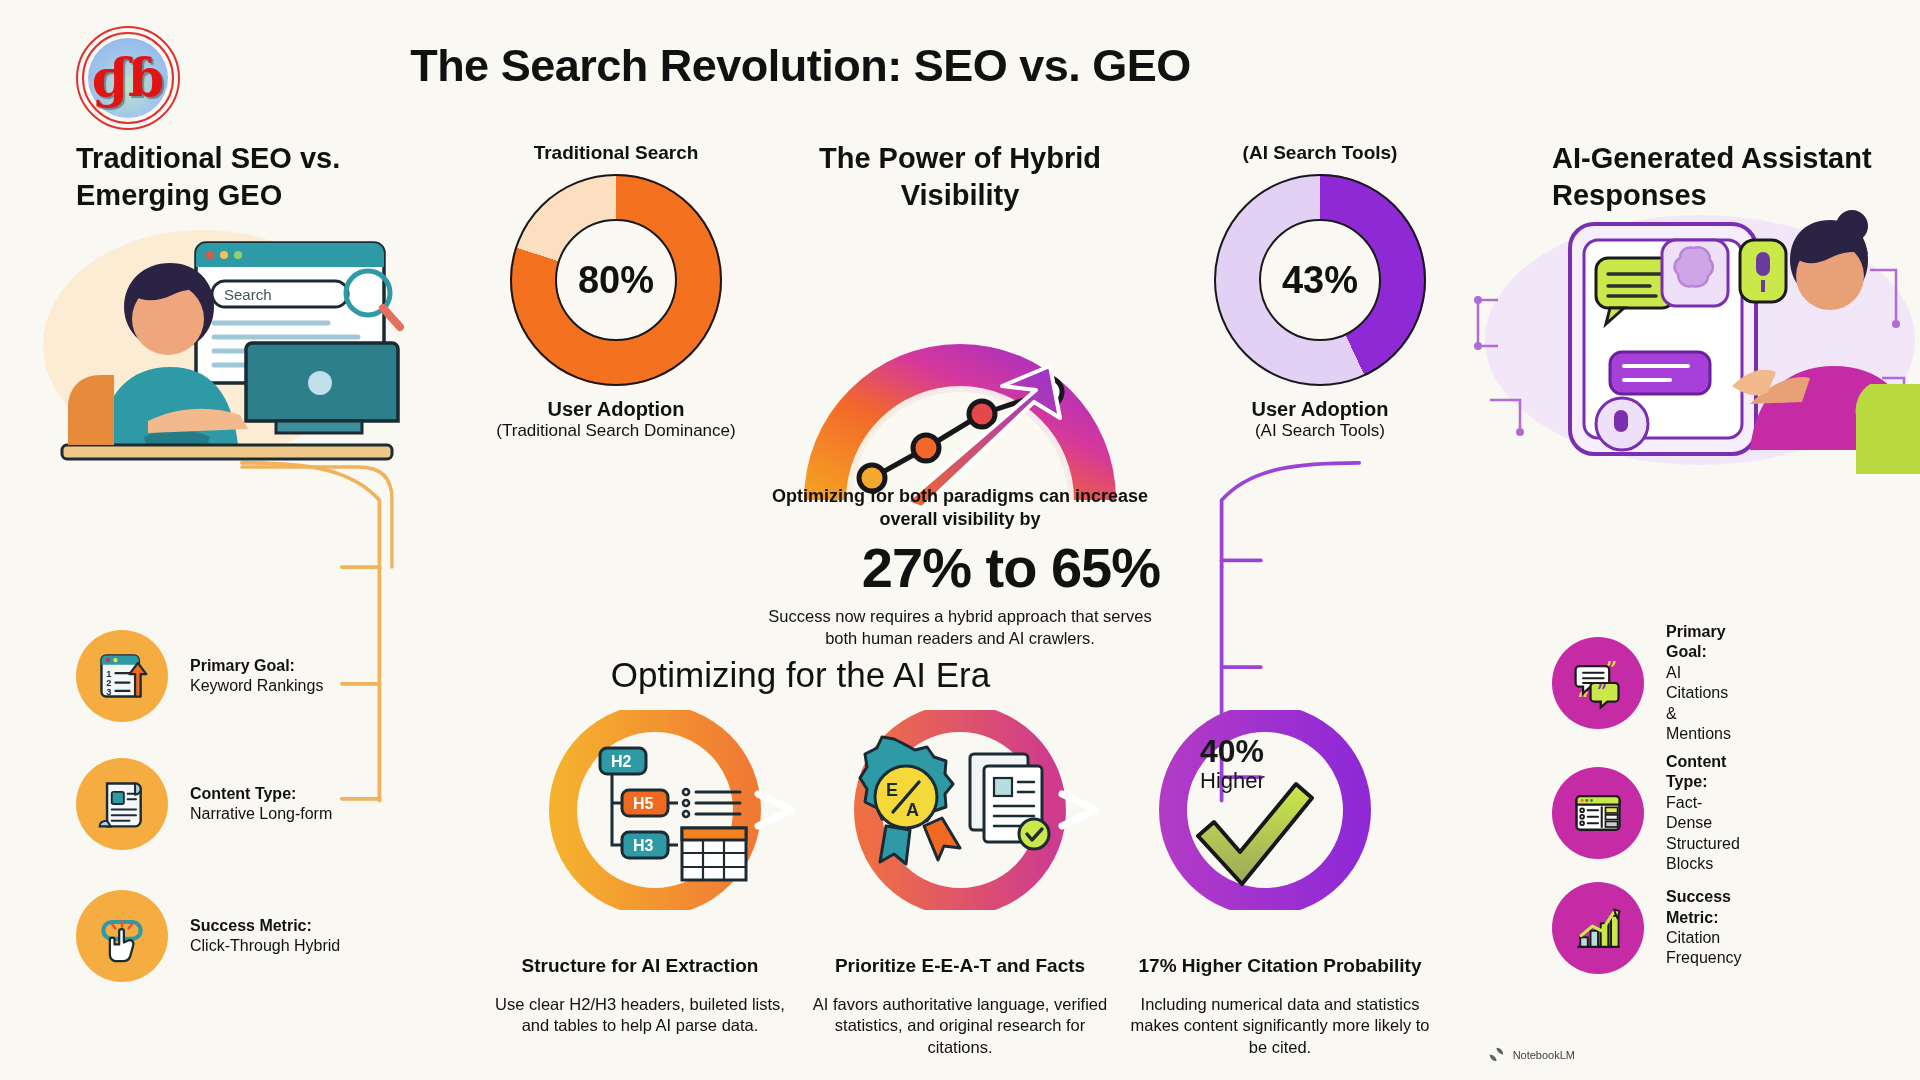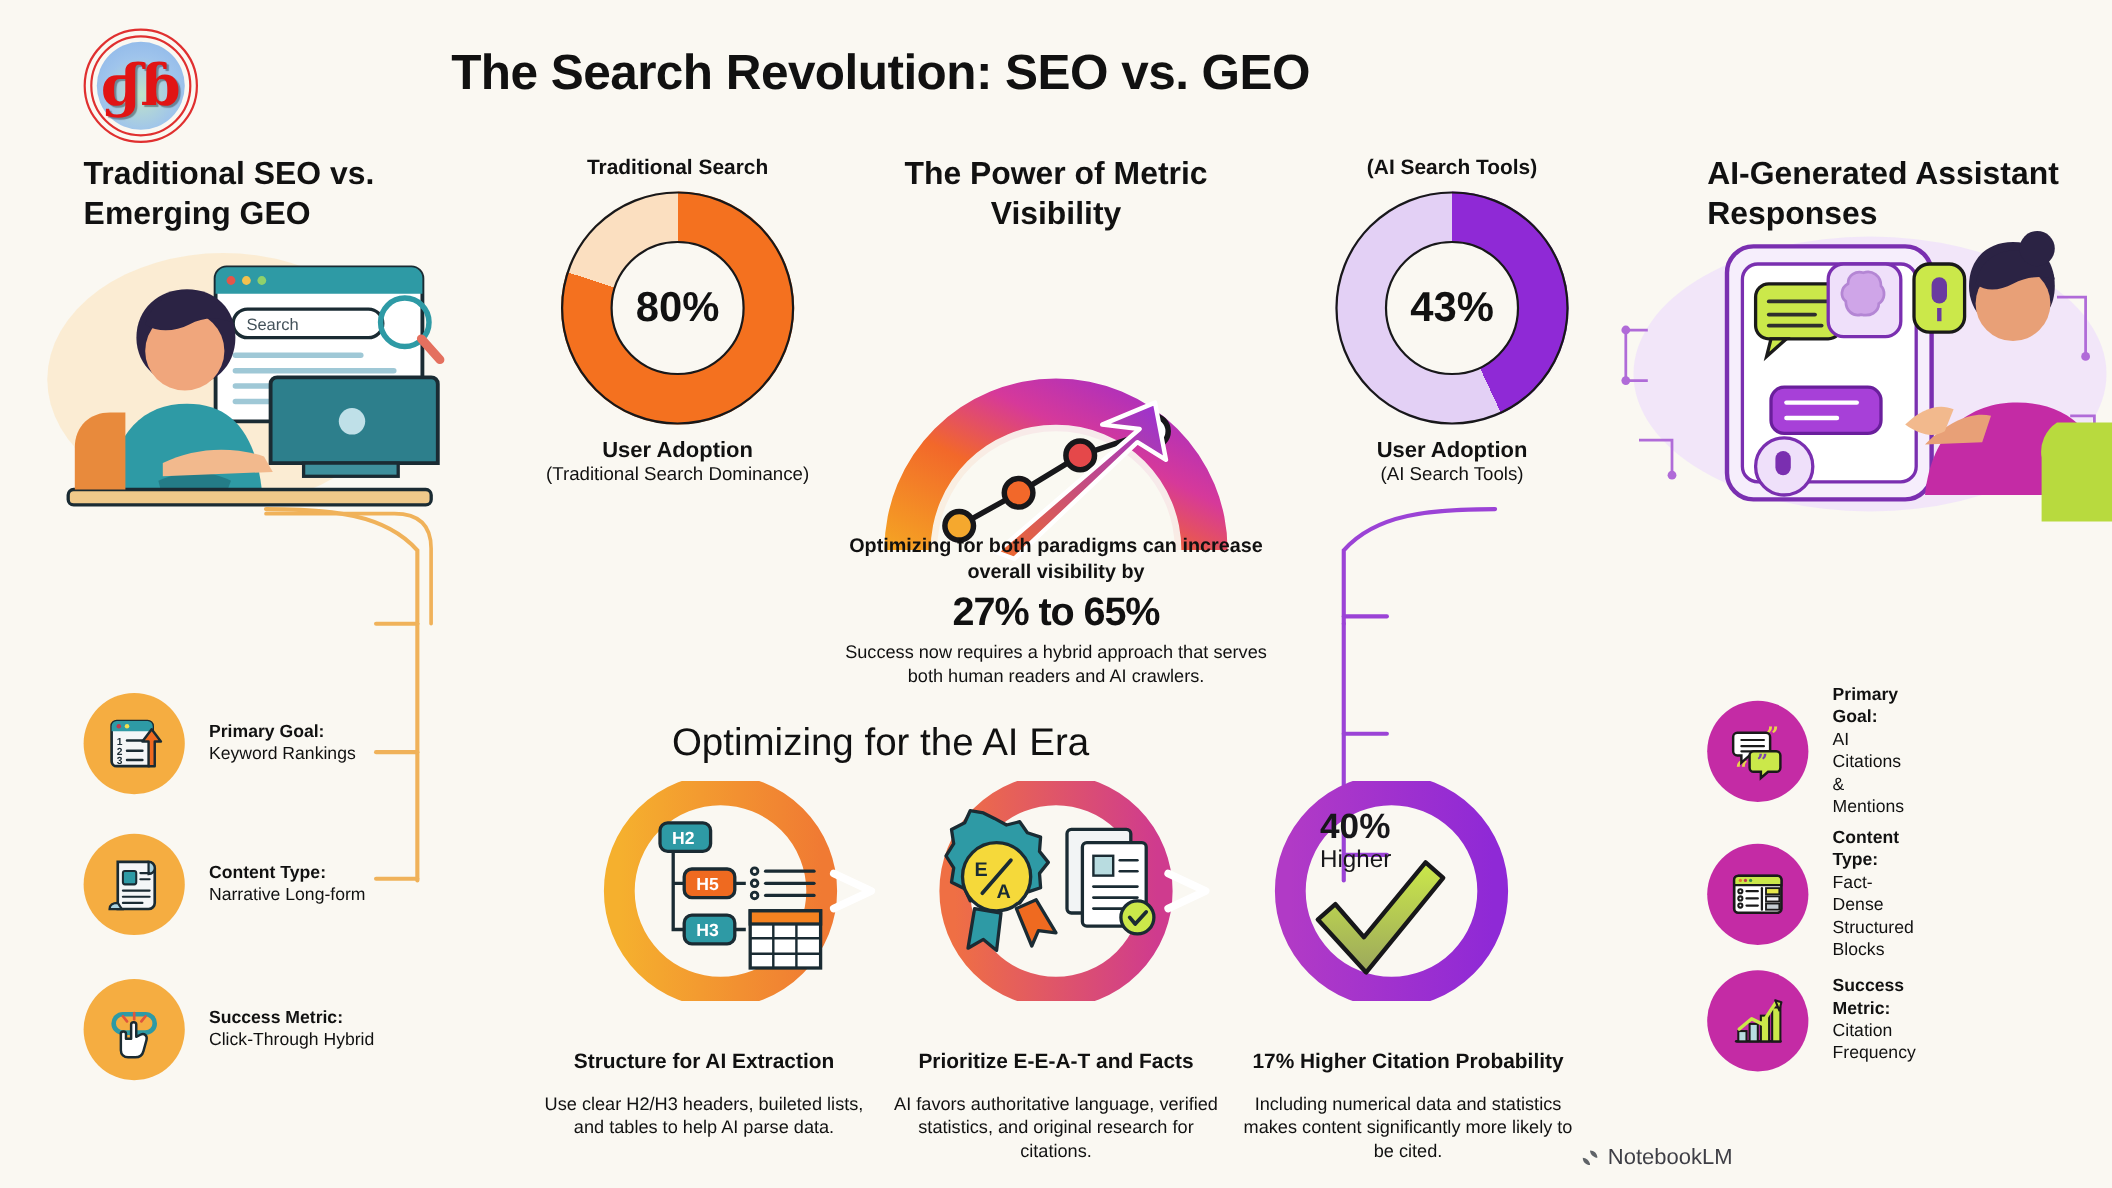--- a/index.html
+++ b/index.html
@@ -80,21 +80,21 @@
   .illus-right { left: 1450px; top: 200px; width: 470px; height: 275px; }
 
   
   .gauge-wrap { position: absolute; left: 786px; top: 330px; width: 348px; height: 180px; }
 
   
   .center-stat {
     position: absolute; left: 760px; top: 485px; width: 400px; text-align: center;
   }
   .center-stat .lead { font-size: 18px; font-weight: bold; line-height: 1.28; }
-  .center-stat .big  { font-size: 36px; font-weight: bold; margin: 4px 0 6px; letter-spacing: -1px; }
+  .center-stat .big  { font-size: 56px; font-weight: bold; margin: 4px 0 6px; letter-spacing: -1px; text-align: right; }
   .center-stat .sub  { font-size: 16.5px; line-height: 1.32; }
 
   
   .feature { position: absolute; display: flex; align-items: center; gap: 22px; }
   .feature .bubble {
     width: 92px; height: 92px; border-radius: 50%; flex: 0 0 92px;
     display: flex; align-items: center; justify-content: center;
     position: relative;
   }
   .feature.left-f  .bubble { background: #f5ad41; }
@@ -122,21 +122,21 @@
   .flow-cap .h { font-size: 19px; font-weight: bold; margin-bottom: 17px; }
   .flow-cap .p { font-size: 16.5px; line-height: 1.3; }
 
   
   .connectors { position: absolute; inset: 0; pointer-events: none; }
 
   
   .watermark {
     position: absolute; right: 26px; bottom: 16px;
     display: flex; align-items: center; gap: 7px;
-    font-size: 20px; color: #3f3f46;
+    font-size: 11px; color: #3f3f46;
   }
 </style>
 </head>
 <body>
 
 <div class="stage">
 
   <svg class="connectors" viewBox="0 0 1920 1080">
     <path d="M 290 560 L 430 560 Q 470 560 470 598 L 470 680" fill="none" stroke="#f0b25a" stroke-width="4" stroke-linecap="round" transform="translate(0,0)"></path>
     <path d="M 352 562 L 486 562 Q 520 562 520 600 L 520 960" fill="none" stroke="#f0b25a" stroke-width="4" opacity="0"></path>
@@ -154,21 +154,21 @@
 
   <div class="logo">
     <div class="logo-inner">
       <div class="logo-disc">ɠɓ</div>
     </div>
   </div>
 
   <div class="main-title">The Search Revolution: SEO vs. GEO</div>
 
   <div class="col-head left">Traditional SEO vs. Emerging GEO</div>
-  <div class="col-head center">The Power of Metric Visibility</div>
+  <div class="col-head center">The Power of Hybrid Visibility</div>
   <div class="col-head right">AI-Generated Assistant Responses</div>
 
   <svg class="illus illus-left" viewBox="0 0 445 265">
     <ellipse cx="175" cy="130" rx="160" ry="115" fill="#fbe8c8" opacity=".75"></ellipse>
     <rect x="168" y="28" width="188" height="140" rx="10" fill="#fff" stroke="#1a2b33" stroke-width="3.5"></rect>
     <path d="M168 38a10 10 0 0 1 10-10h168a10 10 0 0 1 10 10v14H168z" fill="#2e9aa5"></path>
     <circle cx="182" cy="40" r="4" fill="#e4564a"></circle>
       <circle cx="196" cy="40" r="4" fill="#f2c14e"></circle>
       <circle cx="210" cy="40" r="4" fill="#8fd16b"></circle>
     <rect x="184" y="66" width="136" height="26" rx="13" fill="#fff" stroke="#1a2b33" stroke-width="3"></rect>

